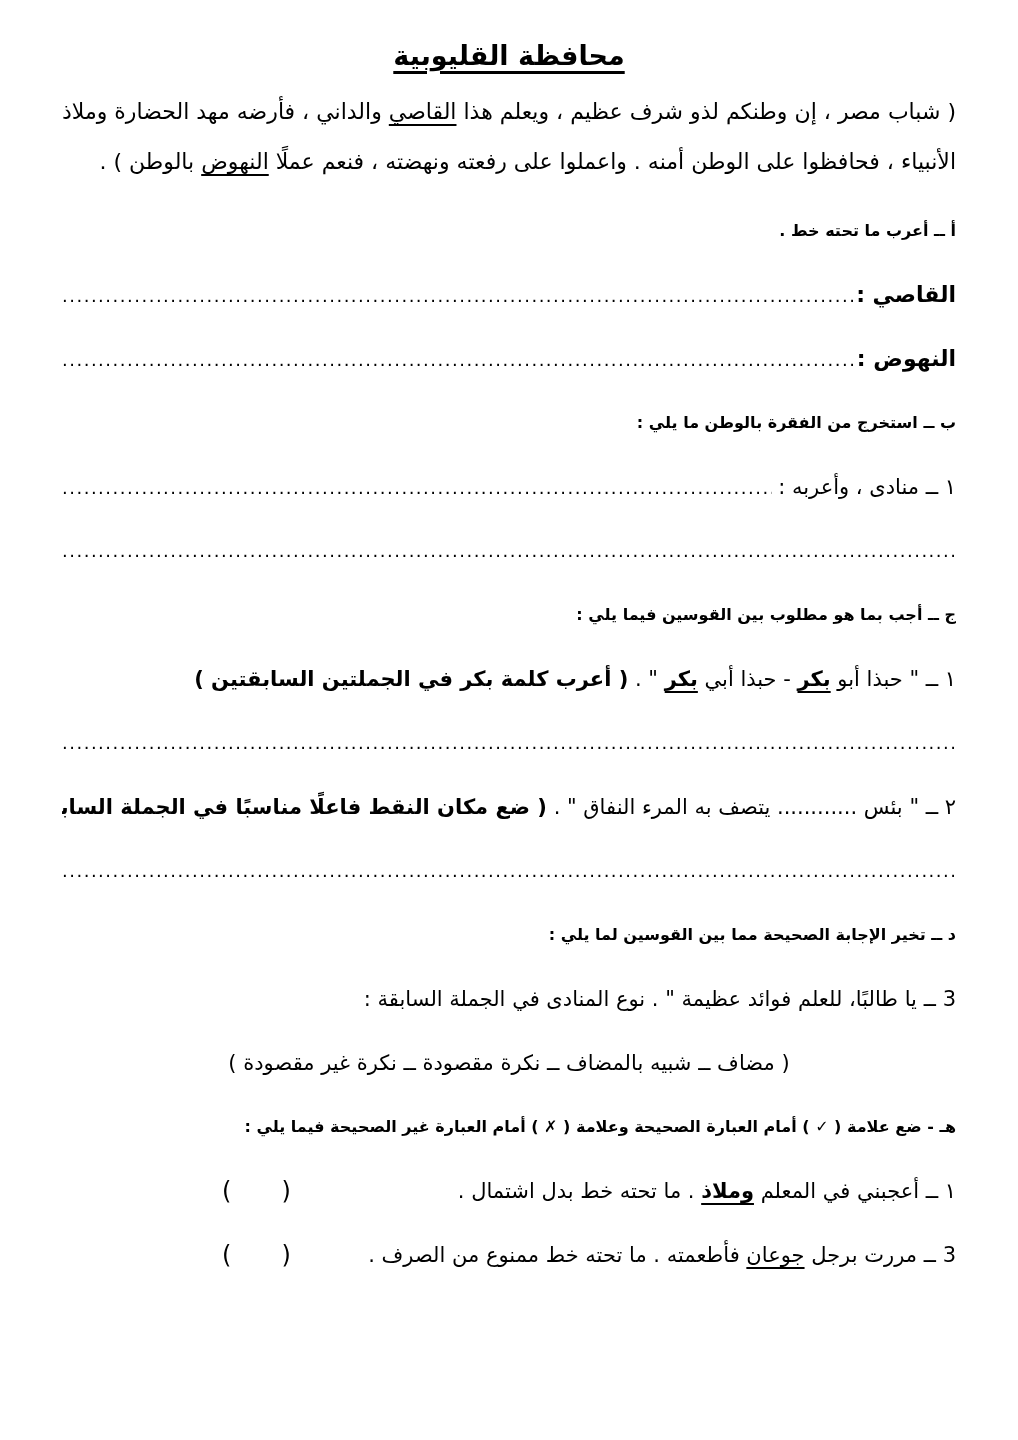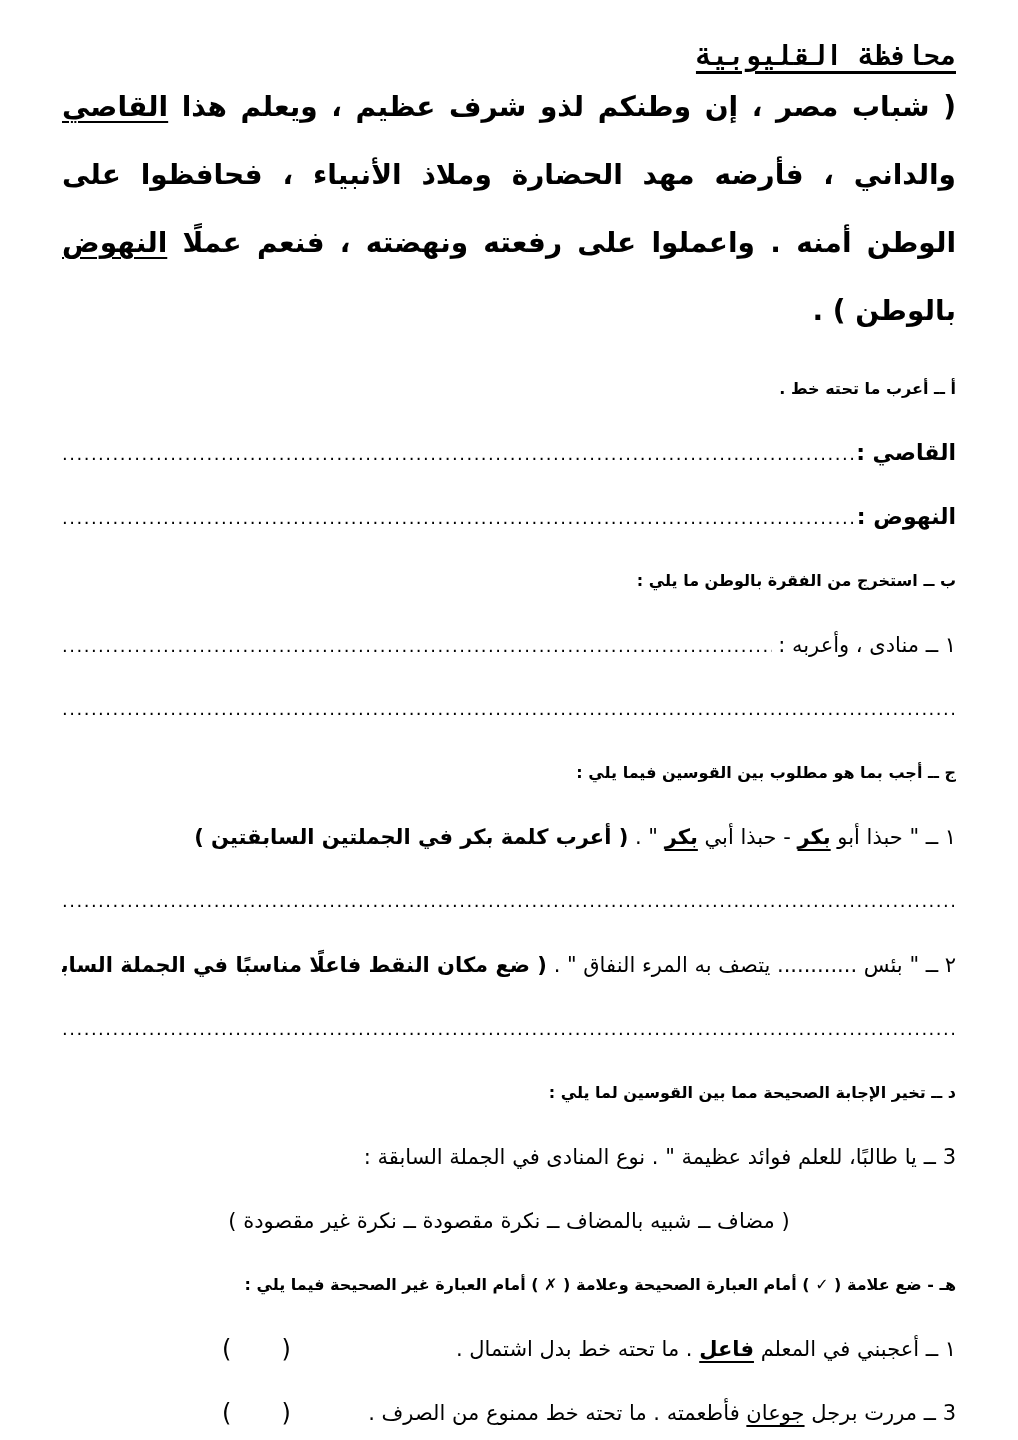--- a/index.html
+++ b/index.html
@@ -15,34 +15,34 @@
     direction: rtl;
     overflow: hidden;
   }
   .page {
     box-sizing: border-box;
     width: 1018px;
     height: 1440px;
     padding: 40px 62px 0 62px;
   }
   .doc-title {
+    text-align: center;
     font-size: 27px;
     font-weight: bold;
-    margin-bottom: 0;
-    font-family: Liberation Mono, monospace;
+    margin-bottom: 16px;
   }
   .doc-title .t-inner {
     text-decoration: underline;
     text-decoration-thickness: 3px;
     text-underline-offset: 6px;
   }
   .paragraph {
-    font-size: 28px;
-    font-weight: bold;
-    line-height: 68px;
+    font-size: 22px;
+    font-weight: normal;
+    line-height: 50px;
     text-align: justify;
     margin-bottom: 12px;
   }
   .u-word {
     text-decoration: underline;
     text-decoration-thickness: 2px;
     text-underline-offset: 5px;
   }
   .row {
     line-height: 64px;
@@ -165,21 +165,21 @@
   <div class="row heading">د ــ تخير الإجابة الصحيحة مما بين القوسين لما يلي :</div>
 
   <div class="row item">3 ــ يا طالبًا، للعلم فوائد عظيمة " . نوع المنادى في الجملة السابقة :</div>
 
   <div class="row item options-left">( مضاف ــ شبيه بالمضاف ــ نكرة مقصودة ــ نكرة غير مقصودة )</div>
 
 
   <div class="row heading">هـ - ضع علامة ( ✓ ) أمام العبارة الصحيحة وعلامة ( ✗ ) أمام العبارة غير الصحيحة فيما يلي :</div>
 
   <div class="row item">
-    <span>١ ــ أعجبني في المعلم </span><span class="bold-u">فاعل</span><span> . ما تحته خط بدل اشتمال .</span>
+    <span>١ ــ أعجبني في المعلم </span><span class="bold-u">وملاذ</span><span> . ما تحته خط بدل اشتمال .</span>
     <span class="answer-parens">(&nbsp;&nbsp;&nbsp;&nbsp;&nbsp;)</span>
   </div>
 
   <div class="row item">
     <span>3 ــ مررت برجل </span><span class="u-word">جوعان</span><span> فأطعمته . ما تحته خط ممنوع من الصرف .</span>
     <span class="answer-parens">(&nbsp;&nbsp;&nbsp;&nbsp;&nbsp;)</span>
   </div>
 
 </div>
 

